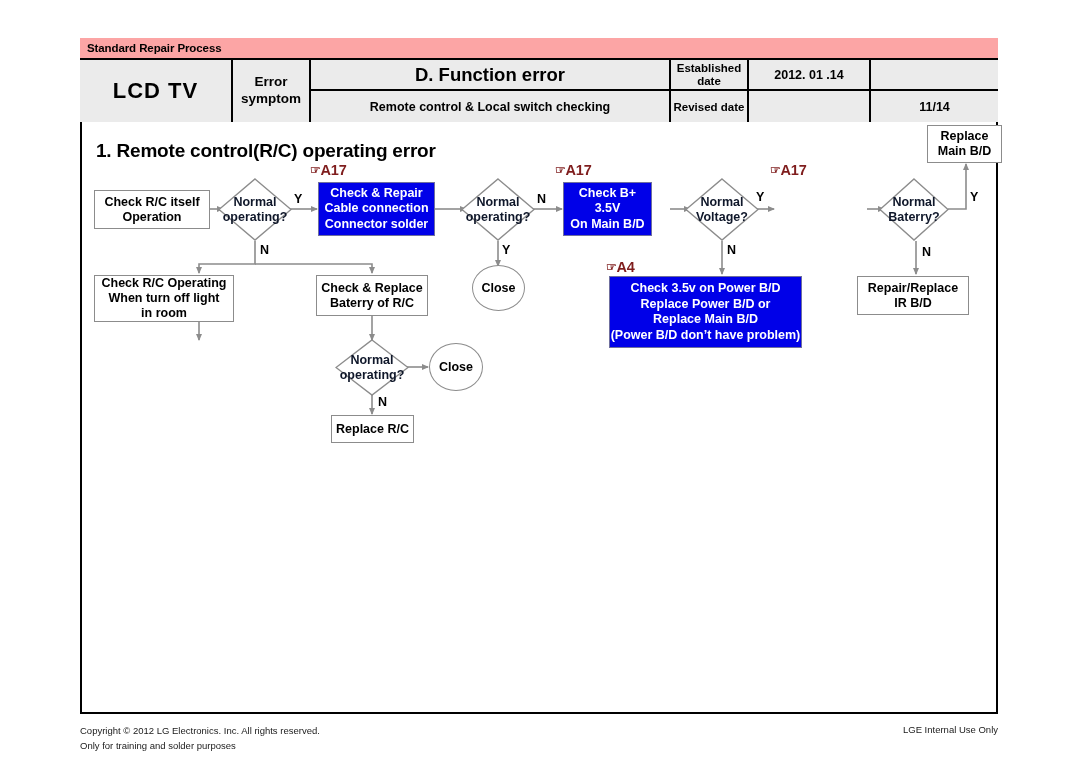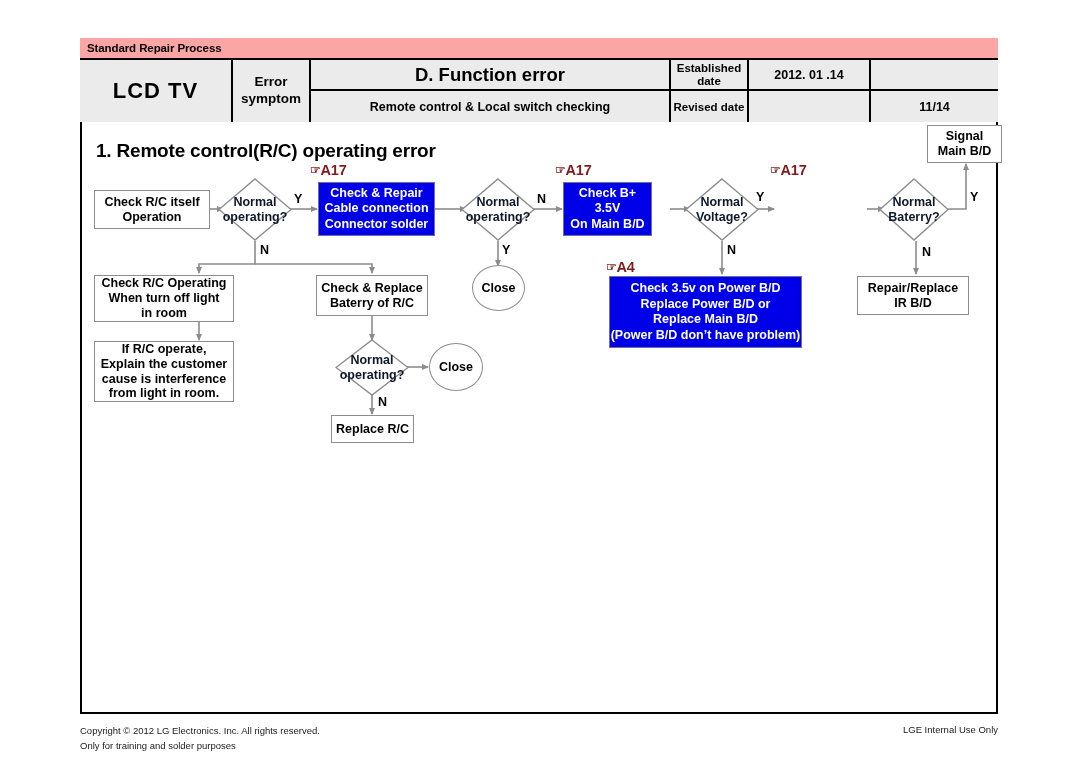--- a/index.html
+++ b/index.html
@@ -411,41 +411,35 @@
       <svg class="diamond-shape" viewBox="0 0 70 63">
         <polygon points="35,1 69,31.5 35,62 1,31.5" fill="#ffffff" stroke="#8c8c8c" stroke-width="1.4"></polygon>
       </svg>
       <div class="diamond-label">
         <span>Normal</span><br>
         <span>Baterry?</span>
       </div>
     </div>
 
     <div class="node box" style="left:845px; top:85px; width:75px; height:38px; flex-direction:column;">
-      <span>Signal</span>
+      <span>Replace</span>
       <span>Main B/D</span>
     </div>
 
     <div class="node box" style="left:775px; top:236px; width:112px; height:39px; flex-direction:column;">
       <span>Repair/Replace</span>
       <span>IR B/D</span>
     </div>
 
     <div class="node box" style="left:12px; top:235px; width:140px; height:47px; flex-direction:column;">
       <span>Check R/C Operating</span>
       <span>When turn off light</span>
       <span>in room</span>
     </div>
 
-    <div class="node box" style="left:12px; top:301px; width:140px; height:61px; flex-direction:column;">
-      <span>If R/C operate,</span>
-      <span>Explain the customer</span>
-      <span>cause is interference</span>
-      <span>from light in room.</span>
-    </div>
 
     <div class="node box" style="left:234px; top:235px; width:112px; height:41px; flex-direction:column;">
       <span>Check &amp; Replace</span>
       <span>Baterry of R/C</span>
     </div>
 
     <div class="diamond-wrap" style="left:253px; top:299px; width:74px; height:57px;">
       <svg class="diamond-shape" viewBox="0 0 74 57">
         <polygon points="37,1 73,28.5 37,56 1,28.5" fill="#ffffff" stroke="#8c8c8c" stroke-width="1.4"></polygon>
       </svg>

